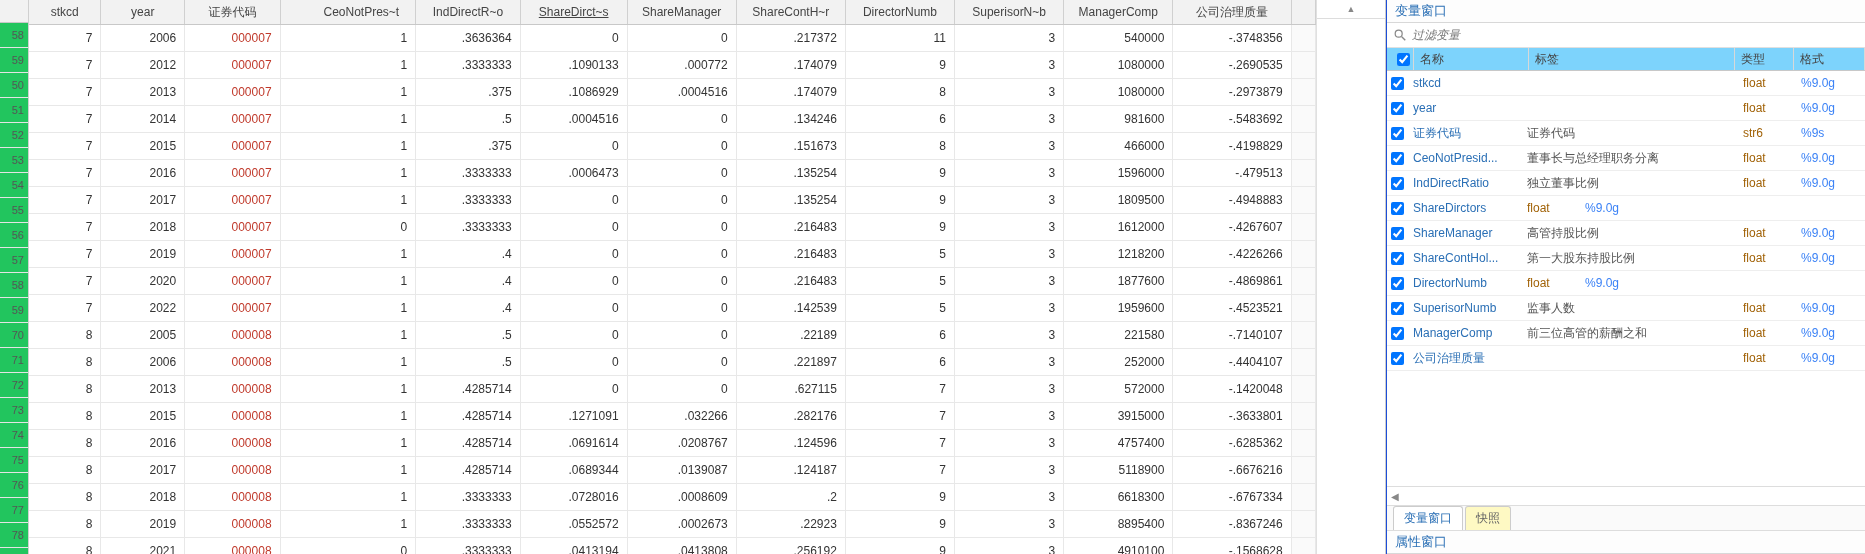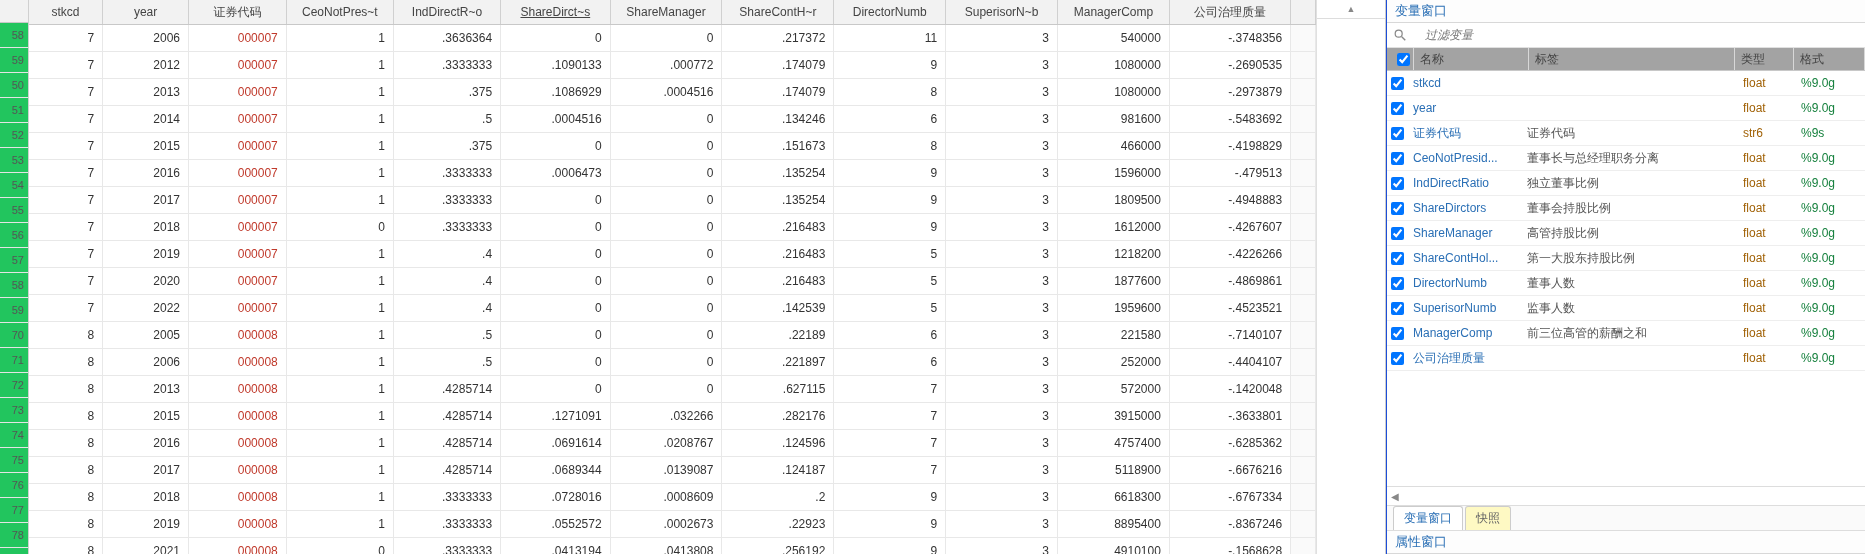--- a/index.html
+++ b/index.html
@@ -12,37 +12,37 @@
   table{border-collapse:collapse;width:100%;table-layout:fixed}
   th{height:22px;background:#f2f2f2;border-right:1px solid #d0d0d0;border-bottom:1px solid #c8c8c8;font-weight:normal;font-size:12px;color:#444;text-align:center;overflow:hidden;white-space:nowrap}
   td{height:24px;border-right:1px solid #e8e8e8;border-bottom:1px solid #e8e8e8;text-align:right;padding-right:8px;font-size:12px;overflow:hidden;white-space:nowrap}
   td.red{color:#c0392b}
   th.sep{width:18px;background:#f2f2f2}
   td.sep{background:#fafafa}
   .scroll-space{width:68px;flex:none;border-left:1px solid #e0e0e0}
   .scroll-space .up{height:18px;border-bottom:1px solid #ddd;text-align:center;font-size:9px;color:#888;line-height:18px}
   .right{width:478px;flex:none;display:flex;flex-direction:column;border-left:1px solid #1d4ed8}
   .panel-title{height:22px;line-height:22px;padding-left:8px;color:#2a6fb5;font-size:13px;border-bottom:1px solid #d8d8d8;background:#fdfdfd}
-  .filter{height:24px;display:flex;align-items:center;border-bottom:1px solid #e0e0e0;padding:0 6px;gap:16px}
+  .filter{height:24px;display:flex;align-items:center;border-bottom:1px solid #e0e0e0;padding:0 6px;gap:3px}
   .filter-icon{width:14px;height:14px;display:inline-block}
   .filter input{flex:1;border:none;outline:none;font-size:12px;color:#888;font-style:italic;background:transparent}
-  .varhead{display:flex;height:22px;border-bottom:1px solid #c8c8c8;background:#a3a3a3}
+  .varhead{display:flex;height:22px;border-bottom:1px solid #c8c8c8;background:#7dd3fc}
   .varhead>div{border-right:1px solid #d8d8d8;line-height:22px;padding-left:6px;font-size:12px;color:#444}
   .vh-chk{width:20px;text-align:center;padding:0}
   .vh-name{width:108px}
   .vh-label{flex:1}
   .vh-type{width:52px}
   .vh-fmt{width:64px}
   .varrow{display:flex;height:24px;border-bottom:1px solid #eee}
   .varrow>div{line-height:24px;font-size:12px;overflow:hidden;white-space:nowrap}
   .vc-chk{width:20px;text-align:center}
   .vc-name{width:108px;padding-left:6px;color:#2a6fb5}
   .vc-label{flex:1;padding-left:6px;color:#555}
   .vc-type{width:52px;padding-left:6px;color:#a16207}
-  .vc-fmt{width:64px;padding-left:6px;color:#15803d}
+  .vc-fmt{width:64px;padding-left:6px;color:#3b82f6}
   .hscroll{height:18px;border-top:1px solid #ddd;display:flex;align-items:center;padding:0 4px;color:#888;font-size:10px}
   .tabs{height:24px;border-top:1px solid #ddd;border-bottom:1px solid #ddd;display:flex;align-items:flex-end;padding-left:6px;gap:2px;background:#fafafa}
   .tab{padding:3px 10px;border:1px solid #ccc;border-bottom:none;font-size:12px;color:#2a6fb5;background:#fff;border-radius:3px 3px 0 0}
   .tab.inactive{background:#fef9c3;color:#666}
   input[type=checkbox]{margin:0;vertical-align:middle}
 </style>
 </head>
 <body>
 
 <div class="app">
@@ -73,21 +73,21 @@
           <div class="rn">78</div>
         </div>
     </div>
     <div class="grid">
       <table>
         <thead>
             <tr id="thead-row">
               <th style="width: 60px;">stkcd</th>
               <th style="width: 70px;">year</th>
               <th style="width: 80px;">证券代码</th>
-              <th style="width: 88px;">CeoNotPres~t</th>
+              <th style="width: 88px; padding-left: 28px;">CeoNotPres~t</th>
               <th style="width: 88px; margin-left: 28px;">IndDirectR~o</th>
               <th style="width: 90px; text-decoration: underline;">ShareDirct~s</th>
               <th style="width: 92px;">ShareManager</th>
               <th style="width: 92px;">ShareContH~r</th>
               <th style="width: 92px;">DirectorNumb</th>
               <th style="width: 92px;">SuperisorN~b</th>
               <th style="width: 92px;">ManagerComp</th>
               <th style="width: 100px;">公司治理质量</th>
               <th class="sep"></th>
             </tr>
@@ -451,42 +451,40 @@
         <div class="varrow">
           <div class="vc-chk"><input type="checkbox" checked="" style=""></div>
           <div class="vc-name">IndDirectRatio</div>
           <div class="vc-label">独立董事比例</div>
           <div class="vc-type">float</div>
           <div class="vc-fmt">%9.0g</div>
         </div>
         <div class="varrow">
           <div class="vc-chk"><input type="checkbox" checked="" style=""></div>
           <div class="vc-name">ShareDirctors</div>
-          <div class="vc-label">董事会持股比例</div>
           <div class="vc-type">float</div>
           <div class="vc-fmt">%9.0g</div>
         </div>
         <div class="varrow">
           <div class="vc-chk"><input type="checkbox" checked="" style=""></div>
           <div class="vc-name">ShareManager</div>
           <div class="vc-label">高管持股比例</div>
           <div class="vc-type">float</div>
           <div class="vc-fmt">%9.0g</div>
         </div>
         <div class="varrow">
           <div class="vc-chk"><input type="checkbox" checked="" style=""></div>
           <div class="vc-name">ShareContHol...</div>
           <div class="vc-label">第一大股东持股比例</div>
           <div class="vc-type">float</div>
           <div class="vc-fmt">%9.0g</div>
         </div>
         <div class="varrow">
           <div class="vc-chk"><input type="checkbox" checked="" style=""></div>
           <div class="vc-name">DirectorNumb</div>
-          <div class="vc-label">董事人数</div>
           <div class="vc-type">float</div>
           <div class="vc-fmt">%9.0g</div>
         </div>
         <div class="varrow">
           <div class="vc-chk"><input type="checkbox" checked="" style=""></div>
           <div class="vc-name">SuperisorNumb</div>
           <div class="vc-label">监事人数</div>
           <div class="vc-type">float</div>
           <div class="vc-fmt">%9.0g</div>
         </div>

